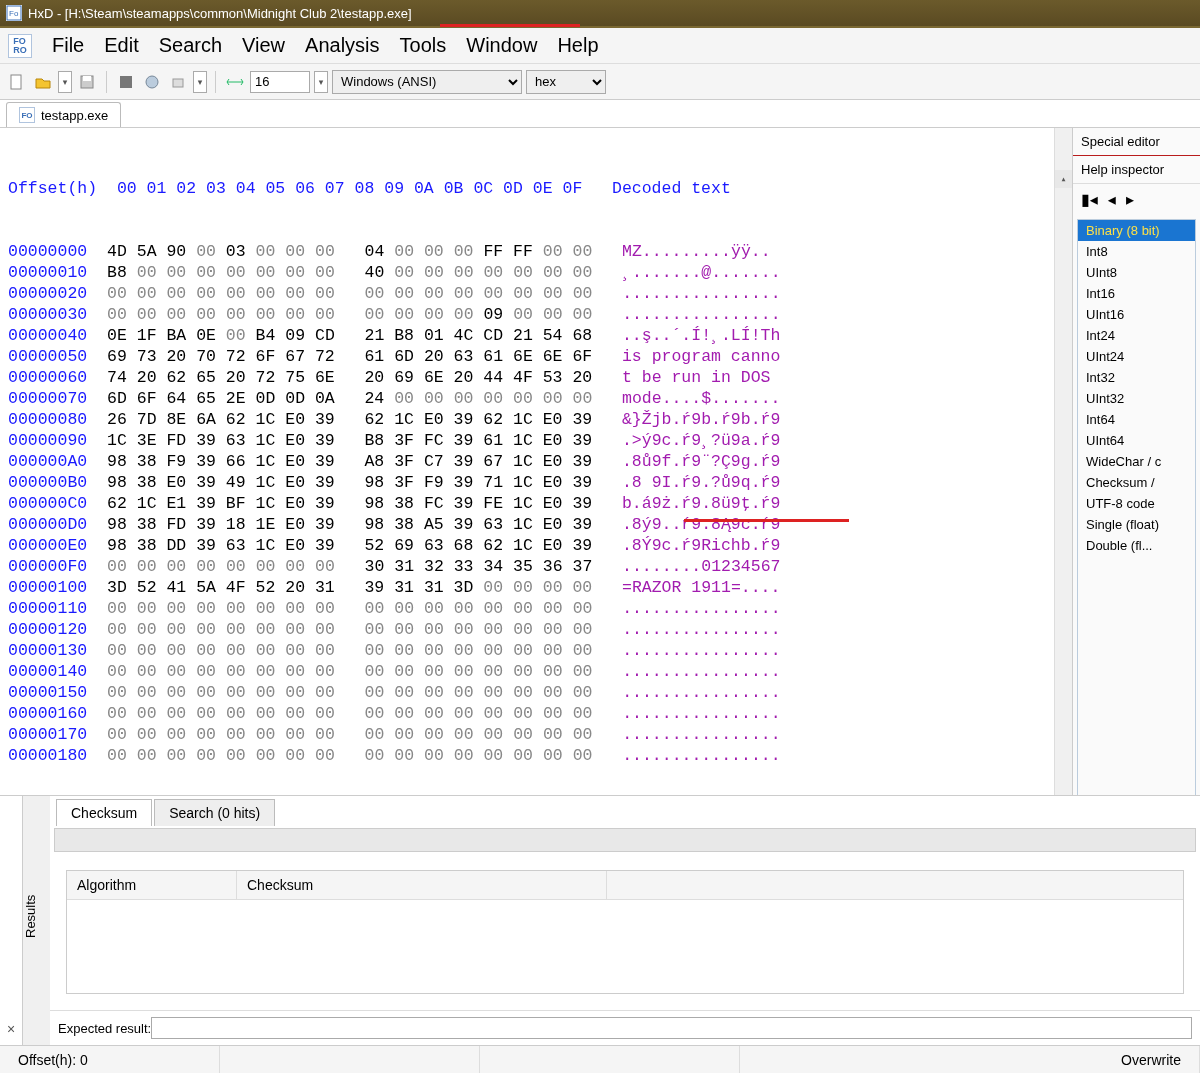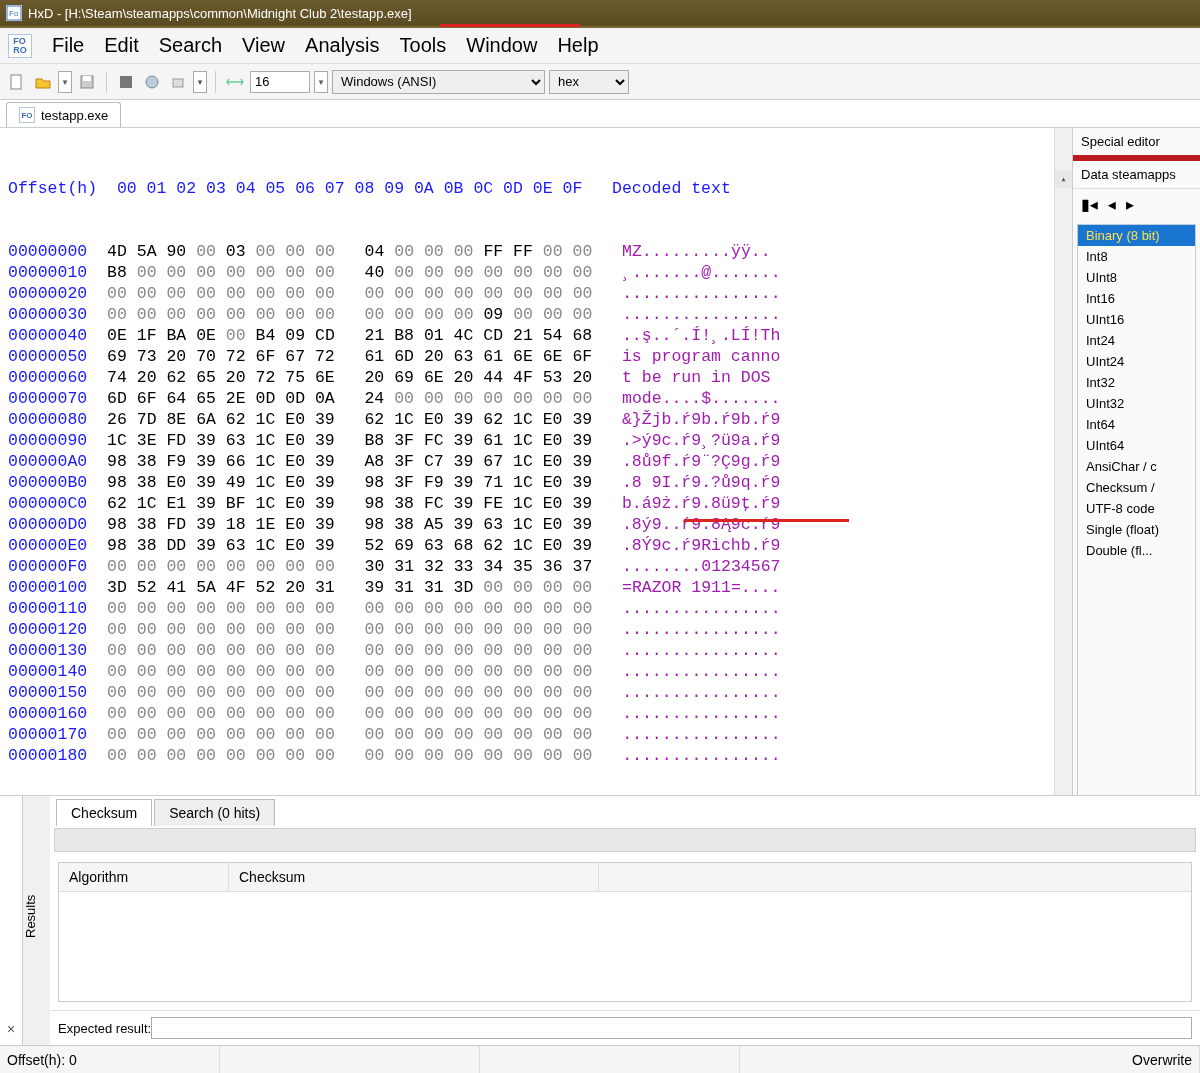--- a/index.html
+++ b/index.html
@@ -21,45 +21,45 @@
 .workarea { position:absolute; top:128px; left:0; right:0; bottom:60px; display:flex; }
 .hexpane { flex:1; overflow:hidden; padding:8px 0 8px 8px; font-family:Consolas,"Courier New",monospace; font-size:16.5px; line-height:21px; white-space:pre; position:relative; }
 .hexpane .hdr { color:#1a1aff; }
 .hexpane .off { color:#1a1aff; }
 .hexpane .hex span.g { color:#888; }
 .hexpane .txt { color:#a21caf; }
 .scroll { position:absolute; right:0; top:0; bottom:0; width:18px; background:#f0f0f0; border-left:1px solid #ddd;}
 .scroll .up, .scroll .dn{height:18px;display:flex;align-items:center;justify-content:center;font-size:10px;color:#555;background:#e8e8e8;}
 .scroll .dn{position:absolute;bottom:0;left:0;right:0;}
 .sidepanel { width:128px; border-left:1px solid #ccc; background:#fafafa; display:flex; flex-direction:column; font-size:13px; }
-.sidepanel .title { padding:6px 8px; border-bottom:6px solid #b91c1c; }
+.sidepanel .title { padding:6px 8px; border-bottom:1px solid #b91c1c; }
 .sidepanel .subtitle { padding:6px 8px; border-bottom:1px solid #ddd; }
 .sidepanel .navrow{padding:6px 8px;display:flex;gap:10px;font-size:16px;}
 .sidepanel .list { flex:1; overflow:hidden; border:1px solid #bcd; margin:4px; }
 .sidepanel .list div{padding:3px 8px;white-space:nowrap;overflow:hidden;}
 .sidepanel .list div.sel{background:#1a75d1;color:#fde047;}
 .sidepanel .grp{border:1px solid #ccc;margin:6px 4px 2px 4px;padding:8px 6px 4px 6px;position:relative;}
 .sidepanel .grp .lg{position:absolute;top:-8px;left:6px;background:#fafafa;padding:0 3px;font-size:12px;}
 .sidepanel .chk{display:flex;align-items:center;gap:6px;padding:6px 8px;}
 .sidepanel input[type=radio],.sidepanel input[type=checkbox]{margin:0;}
 .resultsbar{position:absolute;left:0;right:0;bottom:28px;height:250px;border-top:1px solid #ccc;background:#fff;display:flex;}
 .resultsbar .side{width:28px;background:#f0f0f0;border-right:1px solid #ccc;writing-mode:vertical-rl;text-align:center;padding-top:8px;font-size:13px;transform:rotate(180deg);}
 .resultsbar .main{flex:1;display:flex;flex-direction:column;}
 .resultsbar .tabs2{display:flex;height:30px;align-items:flex-end;padding-left:6px;}
 .resultsbar .tabs2 .t{border:1px solid #bbb;border-bottom:none;padding:5px 14px;background:#fff;font-size:14px;margin-right:2px;}
 .resultsbar .tabs2 .t.inactive{background:#eee;}
 .resultsbar .bar{height:24px;background:#e8e8e8;border:1px solid #ccc;margin:2px 4px;}
-.resultsbar .tbl{flex:1;margin:8px;border:1px solid #ccc;}
+.resultsbar .tbl{flex:1;margin:16px;border:1px solid #ccc;}
 .resultsbar .tbl .hdr2{display:flex;background:#f5f5f5;border-bottom:1px solid #ddd;}
 .resultsbar .tbl .hdr2 div{padding:6px 10px;border-right:1px solid #ddd;font-size:14px;}
 .resultsbar .er{display:flex;align-items:center;padding:6px 8px;gap:0;border-top:1px solid #ddd;}
 .resultsbar .er input{flex:1;height:22px;border:1px solid #aaa;padding:0 4px;}
 .resultsbar .close{width:22px;display:flex;align-items:flex-end;justify-content:center;padding-bottom:8px;font-size:14px;color:#555;cursor:default;}
 .statusbar{position:absolute;left:0;right:0;bottom:0;height:28px;border-top:1px solid #ccc;background:#f5f5f5;display:flex;align-items:center;font-size:14px;}
-.statusbar .cell{padding:0 7px;border-right:1px solid #ddd;height:100%;display:flex;align-items:center;}
+.statusbar .cell{padding:0 18px;border-right:1px solid #ddd;height:100%;display:flex;align-items:center;}
 .statusbar .spacer{flex:1;}
 .underline-red{border-bottom:3px solid #d22;}
 svg{display:block;}
 </style>
 </head>
 <body>
 
 <div class="titlebar">
   <span class="icon">
     <svg width="16" height="16">
@@ -123,21 +123,21 @@
     </span>
   <span class="drop">▾</span>
   <span class="sep"></span>
   <span class="btn">
       <svg width="18" height="14">
         <path d="M1 7h16M3 4l-2 3 2 3M15 4l2 3-2 3" stroke="#2b6" fill="none"></path>
       </svg>
     </span>
   <input class="num" value="16" style="">
   <span class="drop">▾</span>
-  <select style="width:213px;"><option>Windows (ANSI)</option></select>
+  <select style="width:190px;"><option>Windows (ANSI)</option></select>
   <select style="width:80px;"><option>hex</option></select>
 </div>
 
 <div class="tabstrip">
   <div class="tab">
     <span class="ficon">FO</span>
     <span>testapp.exe</span>
   </div>
 </div>
 
@@ -146,39 +146,39 @@
     <div class="hdr">Offset(h)  00 01 02 03 04 05 06 07 08 09 0A 0B 0C 0D 0E 0F   Decoded text</div>
     <div id="hex-rows"><div><span class="off">00000000</span>  <span class="hex">4D 5A 90 <span class="g">00</span> 03 <span class="g">00</span> <span class="g">00</span> <span class="g">00</span>   04 <span class="g">00</span> <span class="g">00</span> <span class="g">00</span> FF FF <span class="g">00</span> <span class="g">00</span></span>   <span class="txt">MZ.........ÿÿ..</span></div><div><span class="off">00000010</span>  <span class="hex">B8 <span class="g">00</span> <span class="g">00</span> <span class="g">00</span> <span class="g">00</span> <span class="g">00</span> <span class="g">00</span> <span class="g">00</span>   40 <span class="g">00</span> <span class="g">00</span> <span class="g">00</span> <span class="g">00</span> <span class="g">00</span> <span class="g">00</span> <span class="g">00</span></span>   <span class="txt">¸.......@.......</span></div><div><span class="off">00000020</span>  <span class="hex"><span class="g">00</span> <span class="g">00</span> <span class="g">00</span> <span class="g">00</span> <span class="g">00</span> <span class="g">00</span> <span class="g">00</span> <span class="g">00</span>   <span class="g">00</span> <span class="g">00</span> <span class="g">00</span> <span class="g">00</span> <span class="g">00</span> <span class="g">00</span> <span class="g">00</span> <span class="g">00</span></span>   <span class="txt">................</span></div><div><span class="off">00000030</span>  <span class="hex"><span class="g">00</span> <span class="g">00</span> <span class="g">00</span> <span class="g">00</span> <span class="g">00</span> <span class="g">00</span> <span class="g">00</span> <span class="g">00</span>   <span class="g">00</span> <span class="g">00</span> <span class="g">00</span> <span class="g">00</span> 09 <span class="g">00</span> <span class="g">00</span> <span class="g">00</span></span>   <span class="txt">................</span></div><div><span class="off">00000040</span>  <span class="hex">0E 1F BA 0E <span class="g">00</span> B4 09 CD   21 B8 01 4C CD 21 54 68</span>   <span class="txt">..ş..´.Í!¸.LÍ!Th</span></div><div><span class="off">00000050</span>  <span class="hex">69 73 20 70 72 6F 67 72   61 6D 20 63 61 6E 6E 6F</span>   <span class="txt">is program canno</span></div><div><span class="off">00000060</span>  <span class="hex">74 20 62 65 20 72 75 6E   20 69 6E 20 44 4F 53 20</span>   <span class="txt">t be run in DOS </span></div><div><span class="off">00000070</span>  <span class="hex">6D 6F 64 65 2E 0D 0D 0A   24 <span class="g">00</span> <span class="g">00</span> <span class="g">00</span> <span class="g">00</span> <span class="g">00</span> <span class="g">00</span> <span class="g">00</span></span>   <span class="txt">mode....$.......</span></div><div><span class="off">00000080</span>  <span class="hex">26 7D 8E 6A 62 1C E0 39   62 1C E0 39 62 1C E0 39</span>   <span class="txt">&amp;}Žjb.ŕ9b.ŕ9b.ŕ9</span></div><div><span class="off">00000090</span>  <span class="hex">1C 3E FD 39 63 1C E0 39   B8 3F FC 39 61 1C E0 39</span>   <span class="txt">.&gt;ý9c.ŕ9¸?ü9a.ŕ9</span></div><div><span class="off">000000A0</span>  <span class="hex">98 38 F9 39 66 1C E0 39   A8 3F C7 39 67 1C E0 39</span>   <span class="txt">.8ů9f.ŕ9¨?Ç9g.ŕ9</span></div><div><span class="off">000000B0</span>  <span class="hex">98 38 E0 39 49 1C E0 39   98 3F F9 39 71 1C E0 39</span>   <span class="txt">.8 9I.ŕ9.?ů9q.ŕ9</span></div><div><span class="off">000000C0</span>  <span class="hex">62 1C E1 39 BF 1C E0 39   98 38 FC 39 FE 1C E0 39</span>   <span class="txt">b.á9ż.ŕ9.8ü9ţ.ŕ9</span></div><div><span class="off">000000D0</span>  <span class="hex">98 38 FD 39 18 1E E0 39   98 38 A5 39 63 1C E0 39</span>   <span class="txt">.8ý9..ŕ9.8Ą9c.ŕ9</span></div><div><span class="off">000000E0</span>  <span class="hex">98 38 DD 39 63 1C E0 39   52 69 63 68 62 1C E0 39</span>   <span class="txt">.8Ý9c.ŕ9Richb.ŕ9</span></div><div><span class="off">000000F0</span>  <span class="hex"><span class="g">00</span> <span class="g">00</span> <span class="g">00</span> <span class="g">00</span> <span class="g">00</span> <span class="g">00</span> <span class="g">00</span> <span class="g">00</span>   30 31 32 33 34 35 36 37</span>   <span class="txt">........01234567</span></div><div><span class="off">00000100</span>  <span class="hex">3D 52 41 5A 4F 52 20 31   39 31 31 3D <span class="g">00</span> <span class="g">00</span> <span class="g">00</span> <span class="g">00</span></span>   <span class="txt">=RAZOR 1911=....</span></div><div><span class="off">00000110</span>  <span class="hex"><span class="g">00</span> <span class="g">00</span> <span class="g">00</span> <span class="g">00</span> <span class="g">00</span> <span class="g">00</span> <span class="g">00</span> <span class="g">00</span>   <span class="g">00</span> <span class="g">00</span> <span class="g">00</span> <span class="g">00</span> <span class="g">00</span> <span class="g">00</span> <span class="g">00</span> <span class="g">00</span></span>   <span class="txt">................</span></div><div><span class="off">00000120</span>  <span class="hex"><span class="g">00</span> <span class="g">00</span> <span class="g">00</span> <span class="g">00</span> <span class="g">00</span> <span class="g">00</span> <span class="g">00</span> <span class="g">00</span>   <span class="g">00</span> <span class="g">00</span> <span class="g">00</span> <span class="g">00</span> <span class="g">00</span> <span class="g">00</span> <span class="g">00</span> <span class="g">00</span></span>   <span class="txt">................</span></div><div><span class="off">00000130</span>  <span class="hex"><span class="g">00</span> <span class="g">00</span> <span class="g">00</span> <span class="g">00</span> <span class="g">00</span> <span class="g">00</span> <span class="g">00</span> <span class="g">00</span>   <span class="g">00</span> <span class="g">00</span> <span class="g">00</span> <span class="g">00</span> <span class="g">00</span> <span class="g">00</span> <span class="g">00</span> <span class="g">00</span></span>   <span class="txt">................</span></div><div><span class="off">00000140</span>  <span class="hex"><span class="g">00</span> <span class="g">00</span> <span class="g">00</span> <span class="g">00</span> <span class="g">00</span> <span class="g">00</span> <span class="g">00</span> <span class="g">00</span>   <span class="g">00</span> <span class="g">00</span> <span class="g">00</span> <span class="g">00</span> <span class="g">00</span> <span class="g">00</span> <span class="g">00</span> <span class="g">00</span></span>   <span class="txt">................</span></div><div><span class="off">00000150</span>  <span class="hex"><span class="g">00</span> <span class="g">00</span> <span class="g">00</span> <span class="g">00</span> <span class="g">00</span> <span class="g">00</span> <span class="g">00</span> <span class="g">00</span>   <span class="g">00</span> <span class="g">00</span> <span class="g">00</span> <span class="g">00</span> <span class="g">00</span> <span class="g">00</span> <span class="g">00</span> <span class="g">00</span></span>   <span class="txt">................</span></div><div><span class="off">00000160</span>  <span class="hex"><span class="g">00</span> <span class="g">00</span> <span class="g">00</span> <span class="g">00</span> <span class="g">00</span> <span class="g">00</span> <span class="g">00</span> <span class="g">00</span>   <span class="g">00</span> <span class="g">00</span> <span class="g">00</span> <span class="g">00</span> <span class="g">00</span> <span class="g">00</span> <span class="g">00</span> <span class="g">00</span></span>   <span class="txt">................</span></div><div><span class="off">00000170</span>  <span class="hex"><span class="g">00</span> <span class="g">00</span> <span class="g">00</span> <span class="g">00</span> <span class="g">00</span> <span class="g">00</span> <span class="g">00</span> <span class="g">00</span>   <span class="g">00</span> <span class="g">00</span> <span class="g">00</span> <span class="g">00</span> <span class="g">00</span> <span class="g">00</span> <span class="g">00</span> <span class="g">00</span></span>   <span class="txt">................</span></div><div><span class="off">00000180</span>  <span class="hex"><span class="g">00</span> <span class="g">00</span> <span class="g">00</span> <span class="g">00</span> <span class="g">00</span> <span class="g">00</span> <span class="g">00</span> <span class="g">00</span>   <span class="g">00</span> <span class="g">00</span> <span class="g">00</span> <span class="g">00</span> <span class="g">00</span> <span class="g">00</span> <span class="g">00</span> <span class="g">00</span></span>   <span class="txt">................</span></div></div>
     <div class="scroll">
       <div class="up">▴</div>
       <div class="dn">▾</div>
     </div>
   </div>
 
   <div class="sidepanel">
     <div class="title">Special editor</div>
-    <div class="subtitle">Data steamapps</div>
+    <div class="subtitle">Help inspector</div>
     <div class="navrow">
       <span>▮◂</span>
       <span>◂</span>
       <span>▸</span>
     </div>
     <div class="list" id="type-list">
         <div class="sel">Binary (8 bit)</div>
         <div>Int8</div>
         <div>UInt8</div>
         <div>Int16</div>
         <div>UInt16</div>
         <div>Int24</div>
         <div>UInt24</div>
         <div>Int32</div>
         <div>UInt32</div>
         <div>Int64</div>
         <div>UInt64</div>
-        <div>AnsiChar / c</div>
+        <div>WideChar / c</div>
         <div>Checksum /</div>
         <div>UTF-8 code</div>
         <div>Single (float)</div>
         <div>Double (fl...</div>
       </div>
     <div class="grp">
       <span class="lg">Byte order</span>
       <label style="display:flex;align-items:center;gap:6px;">
         <input type="radio" checked="" style="">
         <span>Little endian</span>

